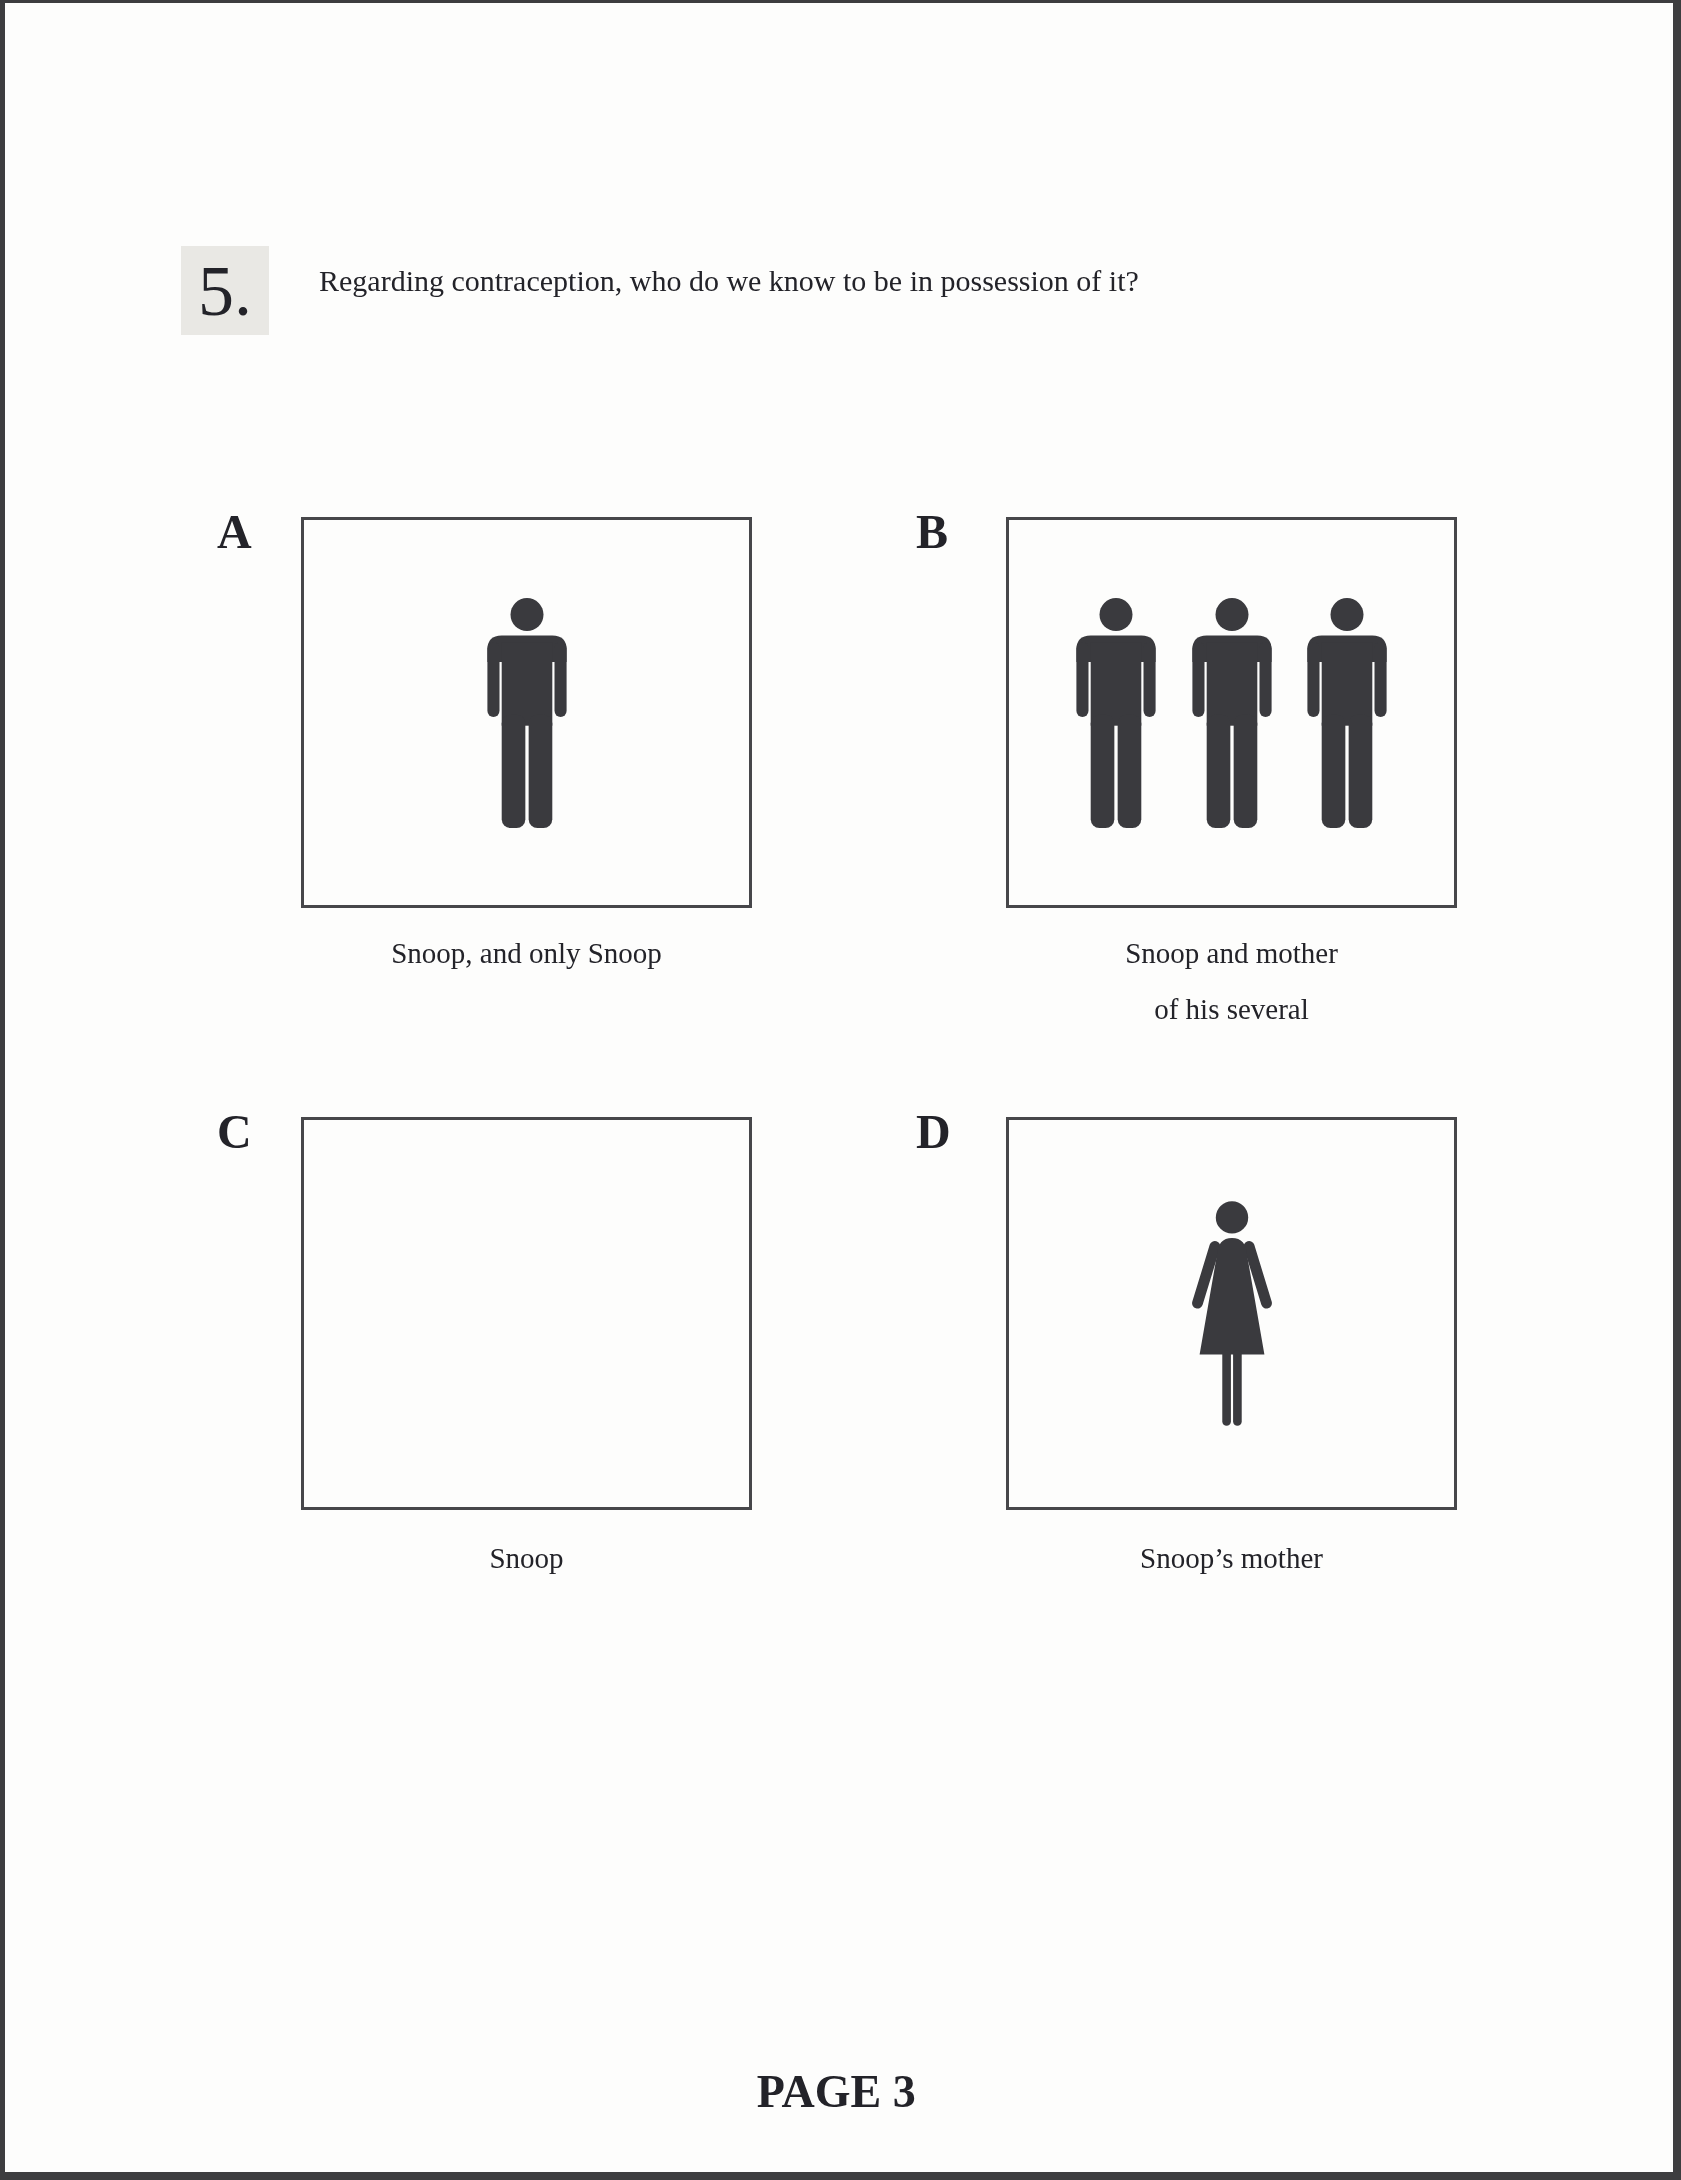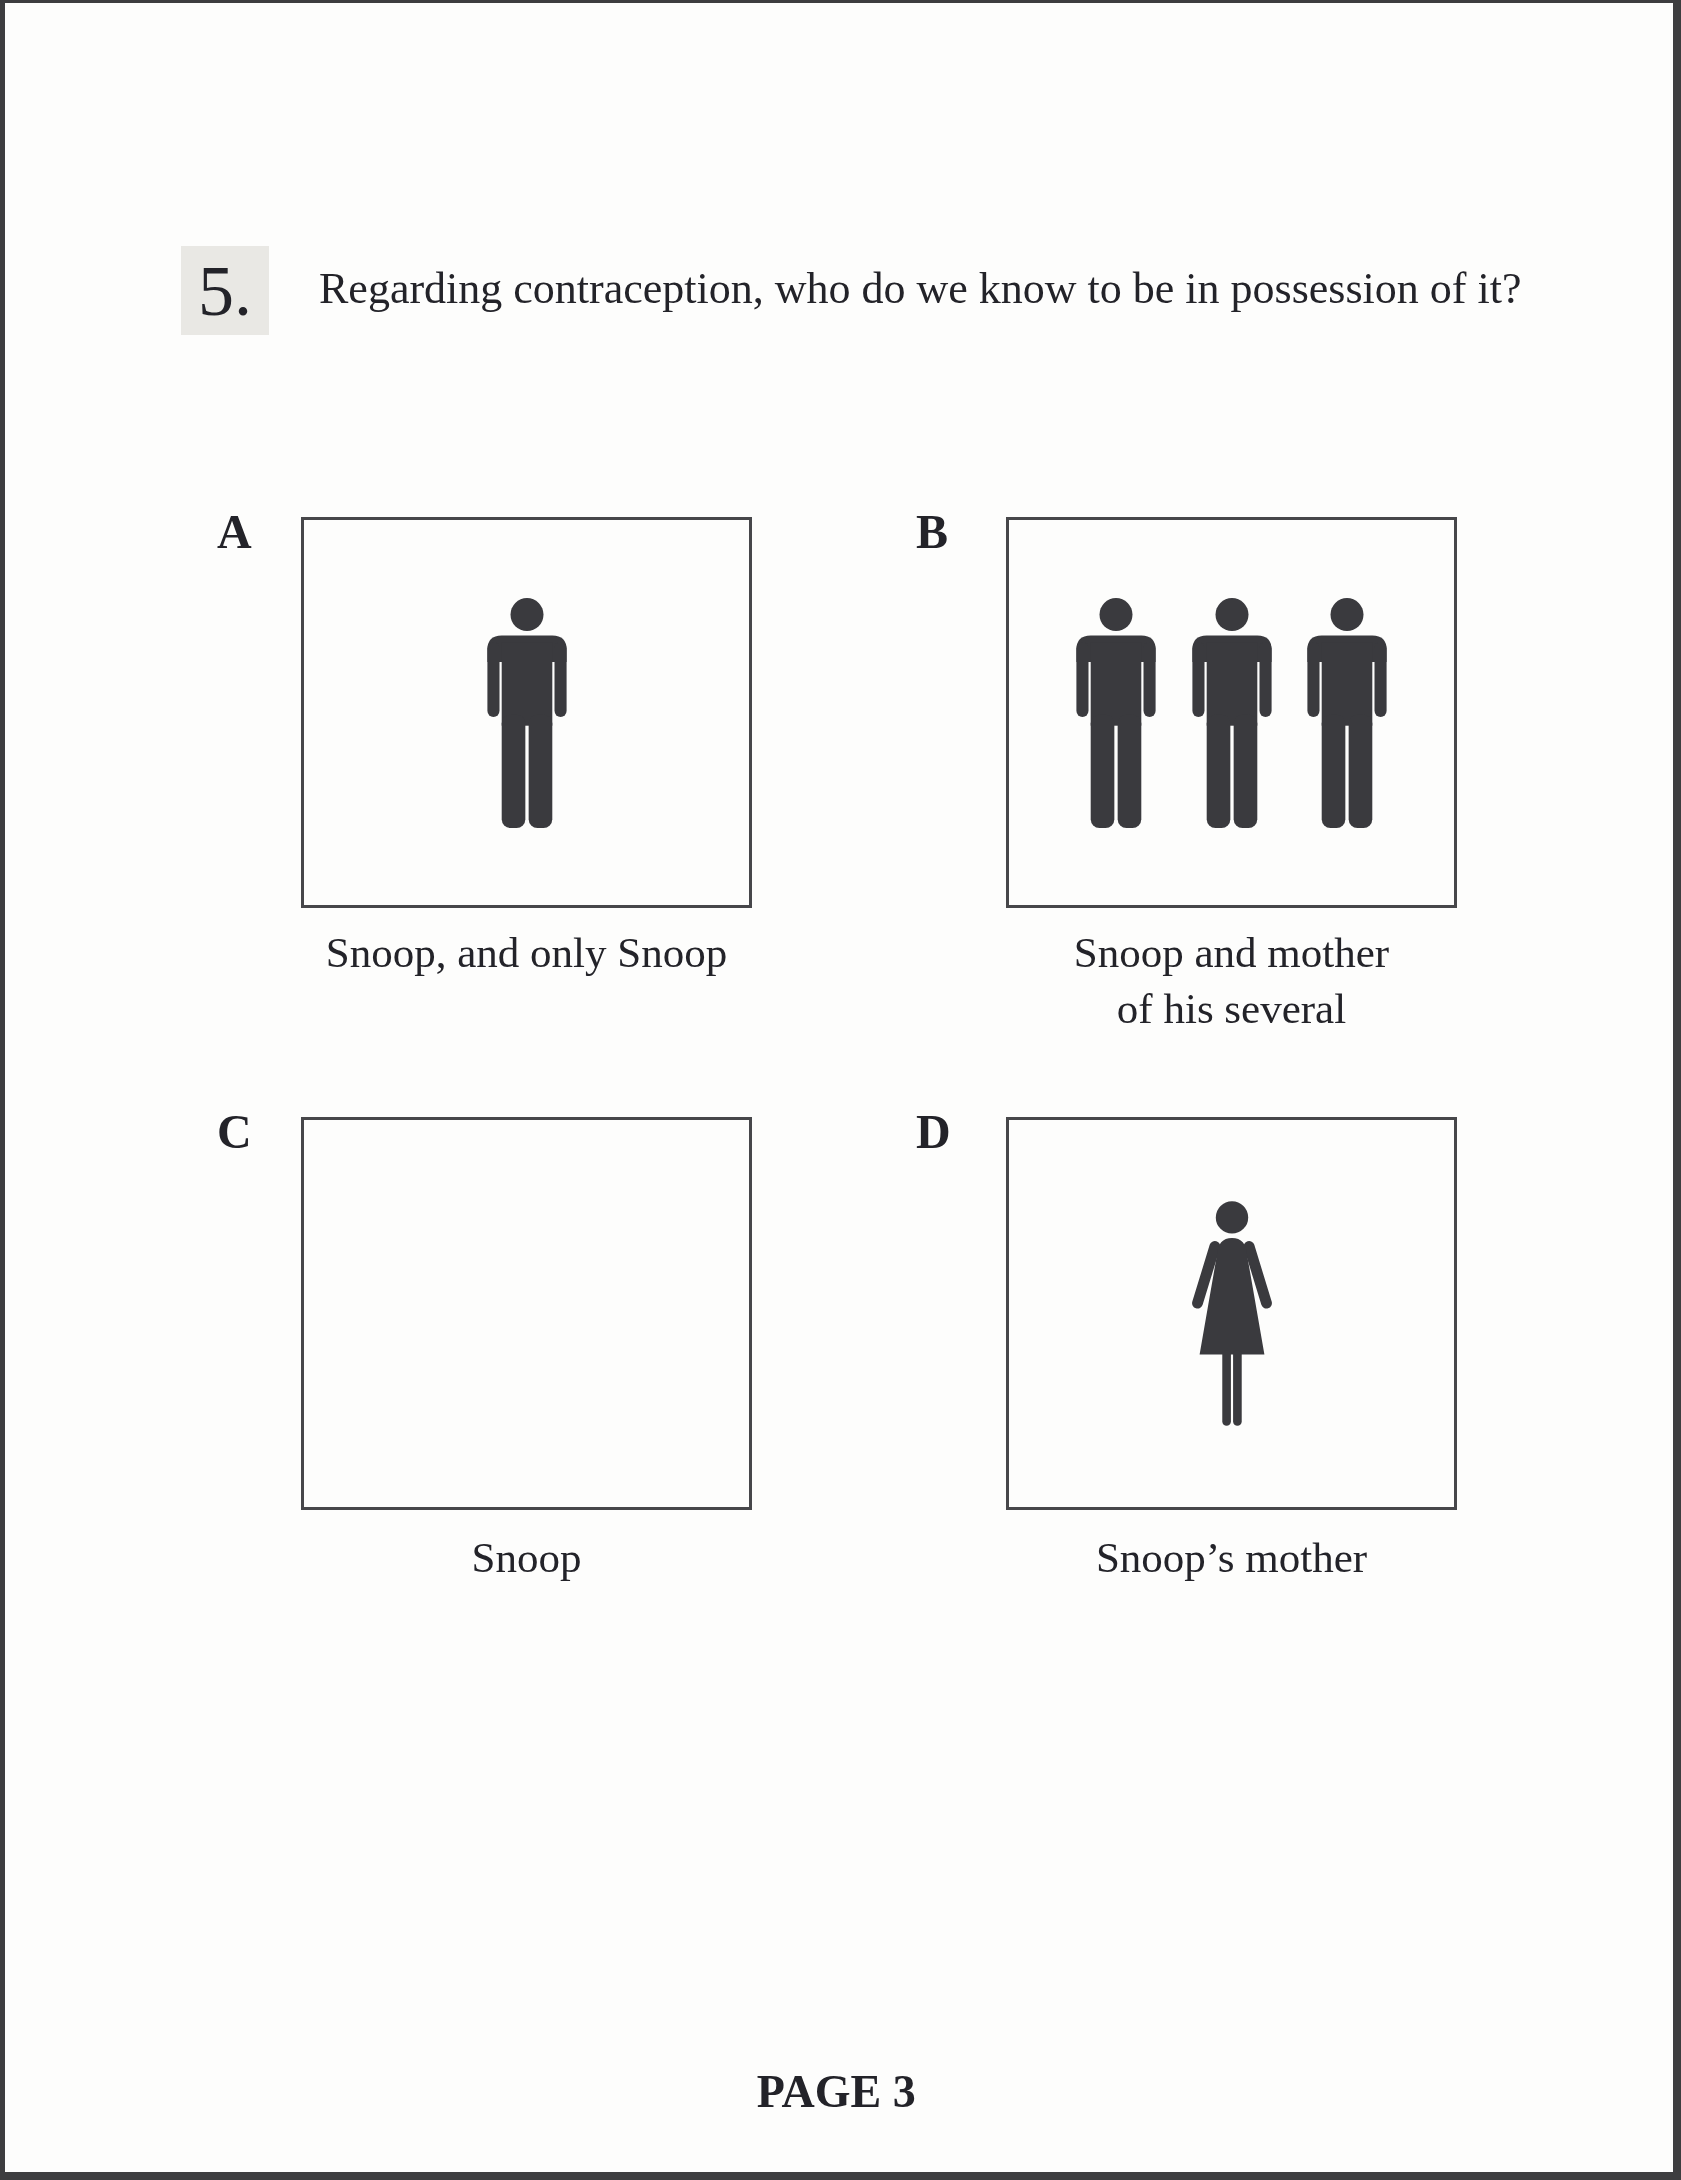--- a/index.html
+++ b/index.html
@@ -22,41 +22,41 @@
     background:var(--page);
   }
   .qnum-box{
     position:absolute;left:181px;top:246px;width:88px;height:89px;
     background:var(--qbox);
     display:flex;align-items:center;justify-content:center;
     font-size:72px;line-height:1;
   }
   .qtext{
     position:absolute;left:319px;top:263px;
-    font-size:44px;line-height:1.2;white-space:nowrap;
+    font-size:30px;line-height:1.2;white-space:nowrap;
   }
   .opt-letter{
     position:absolute;
     font-size:48px;font-weight:bold;line-height:51px;
   }
   .opt-letter.a{left:217px;top:506px;}
   .opt-letter.b{left:916px;top:506px;}
   .opt-letter.c{left:217px;top:1106px;}
   .opt-letter.d{left:916px;top:1106px;}
   .opt-box{
     position:absolute;border:3.4px solid var(--line);background:transparent;
     display:flex;align-items:center;justify-content:center;gap:5.1px;
   }
   .opt-box.a{left:301px;top:517px;width:451px;height:391px;}
   .opt-box.b{left:1006px;top:517px;width:451px;height:391px;}
   .opt-box.c{left:301px;top:1117px;width:451px;height:393px;}
   .opt-box.d{left:1006px;top:1117px;width:451px;height:393px;}
   .caption{
     position:absolute;width:451px;text-align:center;
-    font-size:43px;line-height:56px;
+    font-size:29px;line-height:56px;
   }
   .caption.a{left:301px;top:925px;}
   .caption.b{left:1006px;top:925px;}
   .caption.c{left:301px;top:1530px;}
   .caption.d{left:1006px;top:1530px;}
   .caption span{display:block;}
   .footer{
     position:absolute;left:0;right:8.5px;top:2066px;text-align:center;
     font-size:46px;font-weight:bold;line-height:51px;
   }

